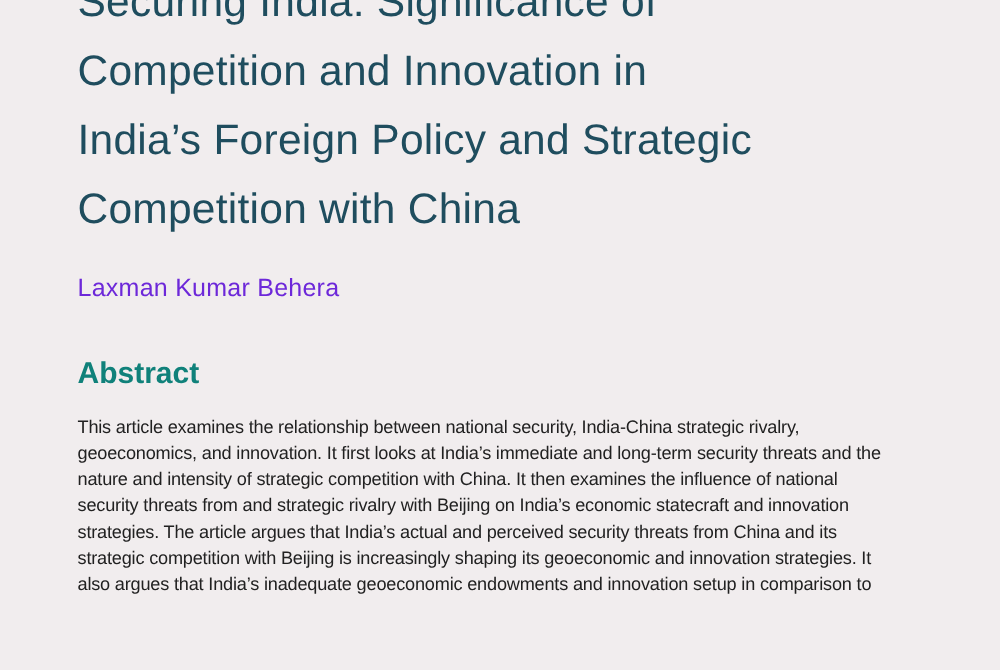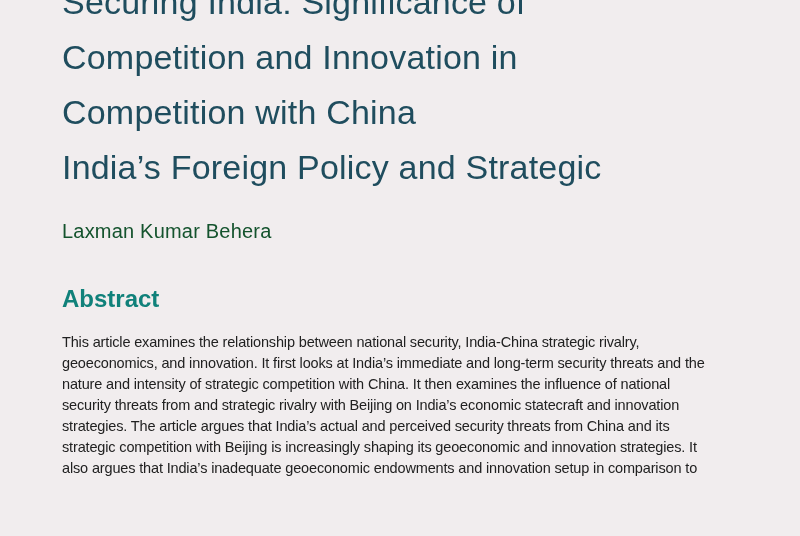--- a/index.html
+++ b/index.html
@@ -26,21 +26,21 @@
     line-height: 55px;
     font-weight: 300;
     color: #1f4d5e;
     letter-spacing: 0.2px;
   }
   .article-title .t-line { display: block; }
   .author-line {
     margin-top: 5px;
     font-size: 20px;
     line-height: 26px;
-    color: #14532d;
+    color: #6d28d9;
     letter-spacing: 0.2px;
   }
   .abstract-heading {
     margin-top: 44px;
     font-size: 24px;
     line-height: 22px;
     font-weight: 700;
     color: #10817a;
   }
   .abstract-body {
@@ -60,22 +60,22 @@
   }
 </style>
 </head>
 <body>
 
 <div class="page">
 
   <h1 class="article-title">
     <span class="t-line">Securing India: Significance of</span>
     <span class="t-line">Competition and Innovation in</span>
+    <span class="t-line">India’s Foreign Policy and Strategic</span>
     <span class="t-line">Competition with China</span>
-    <span class="t-line">India’s Foreign Policy and Strategic</span>
   </h1>
 
   <div class="author-line">Laxman Kumar Behera</div>
 
   <h2 class="abstract-heading">Abstract</h2>
 
   <p class="abstract-body">This article examines the relationship between national security, India-China strategic rivalry, geoeconomics, and innovation. It first looks at India’s immediate and long-term security threats and the nature and intensity of strategic competition with China. It then examines the influence of national security threats from and strategic rivalry with Beijing on India’s economic statecraft and innovation strategies. The article argues that India’s actual and perceived security threats from China and its strategic competition with Beijing is increasingly shaping its geoeconomic and innovation strategies. It also argues that India’s inadequate geoeconomic endowments and innovation setup in comparison to China are a major obstacle to providing an effective response to Chinese belligerence.</p>
 
   <div class="footnote">
     <span class="fn-line1">* Associate Professor, Special Centre for National Security Studies</span>

